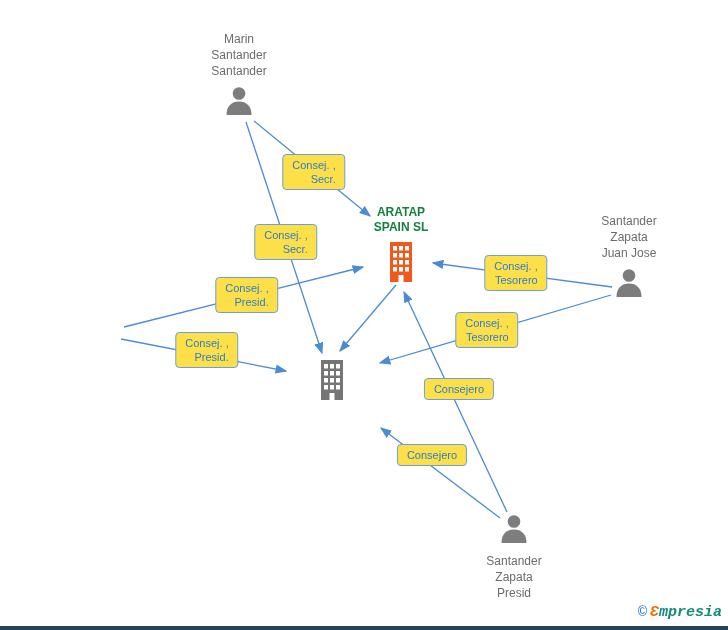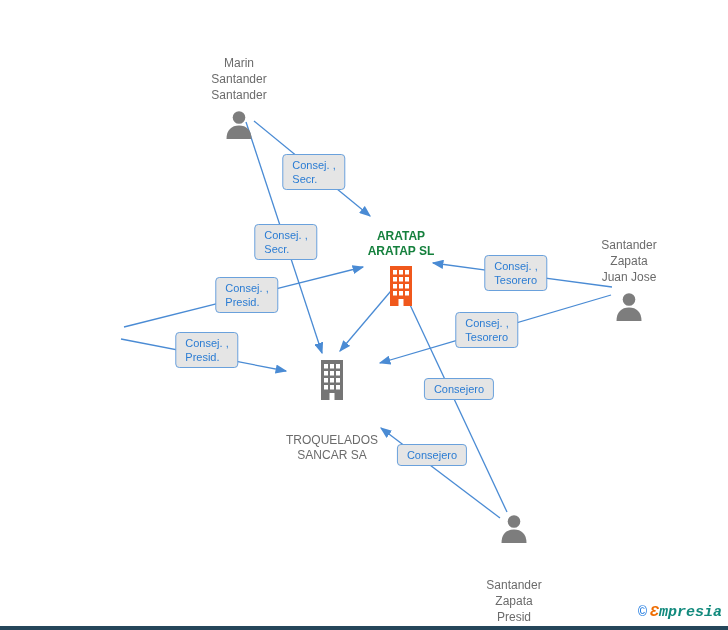--- a/index.html
+++ b/index.html
@@ -15,41 +15,41 @@
   svg.edges line{stroke:#4a8bd4;stroke-width:1.3;fill:none}
 
   
   .node{
     position:absolute;z-index:2;
     display:flex;flex-direction:column;align-items:center;
     transform:translateX(-50%);
     width:150px;cursor:pointer;
   }
   .node .name{
-    text-align:center;font-size:12px;line-height:16px;color:#6b6b6b;margin-top:24px;
+    text-align:center;font-size:12px;line-height:16px;color:#6b6b6b;
   }
   .node .name.company-name{font-size:12px;line-height:15px;color:#6b6b6b}
   .node .name.highlight-name{font-weight:bold;color:#15803d}
   .gap6{height:6px}
   .gap8{height:8px}
   .person-icon{fill:#7d7d7d}
   .building-gray{fill:#757575}
   .building-orange{fill:#f0581c}
 
   
   .edge-label{
     position:absolute;z-index:3;
     transform:translate(-50%,-50%);
-    background:#e5e5e5;
+    background:#fde047;
     border:1px solid #6aa1dc;
     border-radius:4px;
     padding:3px 9px;
     color:#2b7cd3;
     font-size:11px;line-height:14px;
-    text-align:left;white-space:nowrap;
+    text-align:right;white-space:nowrap;
   }
 
   
   .watermark{
     position:absolute;right:6px;bottom:9px;z-index:4;
     font-size:15px;font-weight:bold;text-decoration:none;cursor:pointer;font-family:Liberation Mono, monospace;
   }
   .wm-c{color:#1f7ae0;font-weight:normal;margin-right:3px}
   .wm-e{color:#ef6c00;font-style:italic}
   .wm-rest{color:#128a7d;font-style:italic}
@@ -116,21 +116,21 @@
     <div class="name">
       <div>Santander</div>
       <div>Zapata</div>
       <div>Presid</div>
     </div>
   </div>
 
   <div class="node" style="left:401px;top:205px">
     <div class="name company-name highlight-name">
       <div>ARATAP</div>
-      <div>ARATAP  SL</div>
+      <div>SPAIN  SL</div>
     </div>
     <div class="gap6"></div>
     <svg width="30" height="42" viewBox="0 0 30 42">
       <g class="building-orange">
         <rect x="4" y="1" width="22" height="40"></rect>
       </g>
       <g fill="#ffffff">
         <rect x="7" y="5" width="4" height="4.5"></rect>
           <rect x="13" y="5" width="4" height="4.5"></rect>
           <rect x="19" y="5" width="4" height="4.5"></rect>
@@ -163,24 +163,20 @@
         <rect x="7" y="19" width="4" height="4.5"></rect>
           <rect x="13" y="19" width="4" height="4.5"></rect>
           <rect x="19" y="19" width="4" height="4.5"></rect>
         <rect x="7" y="26" width="4" height="4.5"></rect>
           <rect x="13" y="26" width="4" height="4.5"></rect>
           <rect x="19" y="26" width="4" height="4.5"></rect>
         <rect x="12.5" y="34" width="5" height="7"></rect>
       </g>
     </svg>
     <div class="gap8"></div>
-    <div class="name company-name">
-      <div>TROQUELADOS</div>
-      <div>SANCAR SA</div>
-    </div>
   </div>
 
   <div class="edge-label" style="left:314px;top:172px">
     <div>Consej. ,</div>
     <div>Secr.</div>
   </div>
   <div class="edge-label" style="left:286px;top:242px">
     <div>Consej. ,</div>
     <div>Secr.</div>
   </div>

